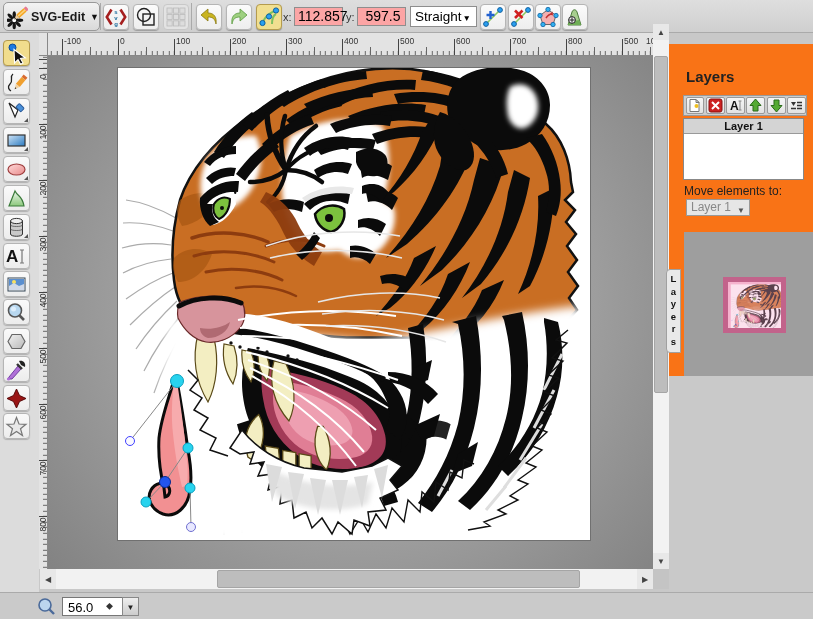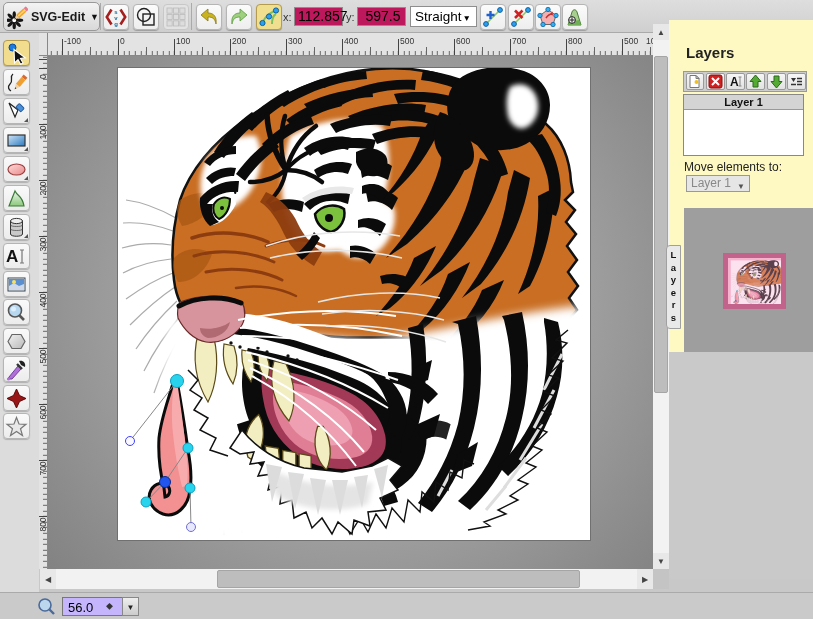--- a/index.html
+++ b/index.html
@@ -10,21 +10,21 @@
 
 #topbar { left:0; top:0; width:813px; height:33px; background:linear-gradient(#dedede,#cfcfcf); border-bottom:1px solid #aaa; }
 #menubtn { left:3px; top:2px; width:97px; height:29px; white-space:nowrap; background:linear-gradient(#f3f3f3,#d9d9d9); border:1px solid #999; border-radius:5px; display:flex; align-items:center; }
 #menubtn .mlabel { font-size:12.5px; font-weight:bold; color:#1a1a1a; margin-left:3px; }
 #menubtn .mtri { margin-left:5px; font-size:9px; color:#111; }
 .tbtn { position:absolute; top:4px; width:26px; height:26px; background:linear-gradient(#fbfbfb,#eeeeee); border:1px solid #b5b5b5; border-radius:4px; box-shadow:0 1px 1px rgba(0,0,0,.25); display:flex; align-items:center; justify-content:center; }
 .tbtn.active { background:#f1df90; border-color:#b49b4e; }
 .tbtn.disabled { background:#e3e3e3; box-shadow:none; border-color:#c8c8c8; }
 .tsep { position:absolute; top:3px; width:1px; height:27px; background:#aaa; }
 .tlabel { position:absolute; top:11px; font-size:11px; color:#333; }
-.tinput { position:absolute; top:7px; height:19px; background:#be185d; border:1px solid #8e8e8e; font-size:14px; font-family:"Liberation Sans",sans-serif; padding-left:3px; color:#000; }
+.tinput { position:absolute; top:7px; height:19px; background:#fca5a5; border:1px solid #8e8e8e; font-size:14px; font-family:"Liberation Sans",sans-serif; padding-left:3px; color:#000; }
 #segsel { left:410px; top:6px; width:67px; height:21px; background:#fff; border:1px solid #8e8e8e; font-size:13.5px; color:#000; padding:2px 0 0 4px; }
 #segsel .tri { position:absolute; right:5px; top:6px; font-size:8.5px; }
 
 
 #leftbar { left:0; top:33px; width:39px; height:559px; background:#dcdcdc; }
 .ltbtn { position:absolute; left:3px; width:27px; height:26px; background:linear-gradient(#fafafa,#ececec); border:1px solid #b5b5b5; border-radius:4px; box-shadow:0 1px 1px rgba(0,0,0,.2); display:flex; align-items:center; justify-content:center; }
 .ltbtn.active { background:#f1dd8d; border-color:#b49b4e; }
 .fly { position:absolute; right:1px; bottom:1px; width:0; height:0; border-left:4px solid transparent; border-bottom:4px solid #555; }
 
 
@@ -51,38 +51,38 @@
 
 
 #vscroll { left:653px; top:40px; width:16px; height:529px; background:#f2f2f2; }
 #vthumb { position:absolute; left:1px; top:16px; width:14px; height:337px; background:#bdbdbd; border:1px solid #a5a5a5; border-radius:2px;}
 .sbtn { position:absolute; background:#e8e8e8; display:flex; align-items:center; justify-content:center; font-size:8px; color:#444; }
 #hscroll { left:40px; top:569px; width:613px; height:20px; background:#f2f2f2; }
 #hthumb { position:absolute; left:177px; top:1px; width:363px; height:18px; background:#bdbdbd; border:1px solid #a5a5a5; border-radius:2px;}
 #scorner { left:653px; top:569px; width:16px; height:20px; background:#c4c4c4; }
 
 
-#rpanel { left:669px; top:20px; width:144px; height:559px; background:#fef9c3; }
+#rpanel { left:669px; top:44px; width:144px; height:559px; background:#f97316; }
 #rpanel-dark { position:absolute; left:15px; top:188px; width:129px; height:144px; background:#9e9e9e; }
 #rpanel-low { position:absolute; left:0; top:332px; width:144px; height:227px; background:#c9c9c9; }
 #layers-title { position:absolute; left:17px; top:24px; font-size:15px; font-weight:bold; color:#222; }
 #lbtns { position:absolute; left:14px; top:51px; width:124px; height:21px; border:1px solid #999; background:#cdcdcd; display:flex; }
 .lbtn { width:19px; height:17px; margin:1px 0 0 1.5px; background:linear-gradient(#f6f6f6,#e2e2e2); border:1px solid #9a9a9a; border-radius:2px; display:flex; align-items:center; justify-content:center; }
 #ltable { position:absolute; left:14px; top:74px; width:121px; height:62px; background:#fff; border:1px solid #888; }
 #ltable .hd { height:15px; background:#d4d4d4; border-bottom:1px solid #999; text-align:center; font-size:11px; font-weight:bold; color:#111; line-height:15px; }
 #movelbl { position:absolute; left:15px; top:140px; font-size:12px; color:#222; }
 #movesel { position:absolute; left:17px; top:155px; width:64px; height:17px; background:#e6e6e6; border:1px solid #999; font-size:12px; color:#888; padding-left:4px; line-height:15px; }
 #movesel .tri { position:absolute; right:4px; top:3px; font-size:8px; color:#555; }
 #ltab { position:absolute; left:-3px; top:225px; width:15px; height:84px; background:#e9e9e9; border:1px solid #a0a0a0; border-radius:4px 0 0 4px; font-size:9.5px; font-weight:bold; color:#111; text-align:center; line-height:12.5px; padding-top:3px; }
 #thumbbox { position:absolute; left:54px; top:233px; width:63px; height:56px; background:#c2638b; }
 #thumbbox .inner { position:absolute; left:5px; top:5px; width:53px; height:46px; background:#f5b8cf; overflow:hidden; }
 
 
 #botbar { left:0; top:592px; width:813px; height:27px; background:#cacaca; border-top:1px solid #aaa; }
-#zoominput { position:absolute; left:62px; top:4px; width:75px; height:19px; background:#c4b5fd; border:1px solid #777; font-size:13px; padding:2px 0 0 5px; }
+#zoominput { position:absolute; left:62px; top:4px; width:75px; height:19px; background:#ffffff; border:1px solid #777; font-size:13px; padding:2px 0 0 5px; }
 #zoomdd { position:absolute; left:122px; top:4px; width:17px; height:19px; background:linear-gradient(#eee,#ccc); border:1px solid #888; font-size:8px; text-align:center; line-height:19px; color:#222; }
 </style>
 </head>
 <body>
 
 <div class="abs" id="topbar"></div>
 
 <div class="abs" id="menubtn">
   <svg width="26" height="26" viewBox="0 0 26 26" style="margin-left:3px">
     <g fill="#151515">

